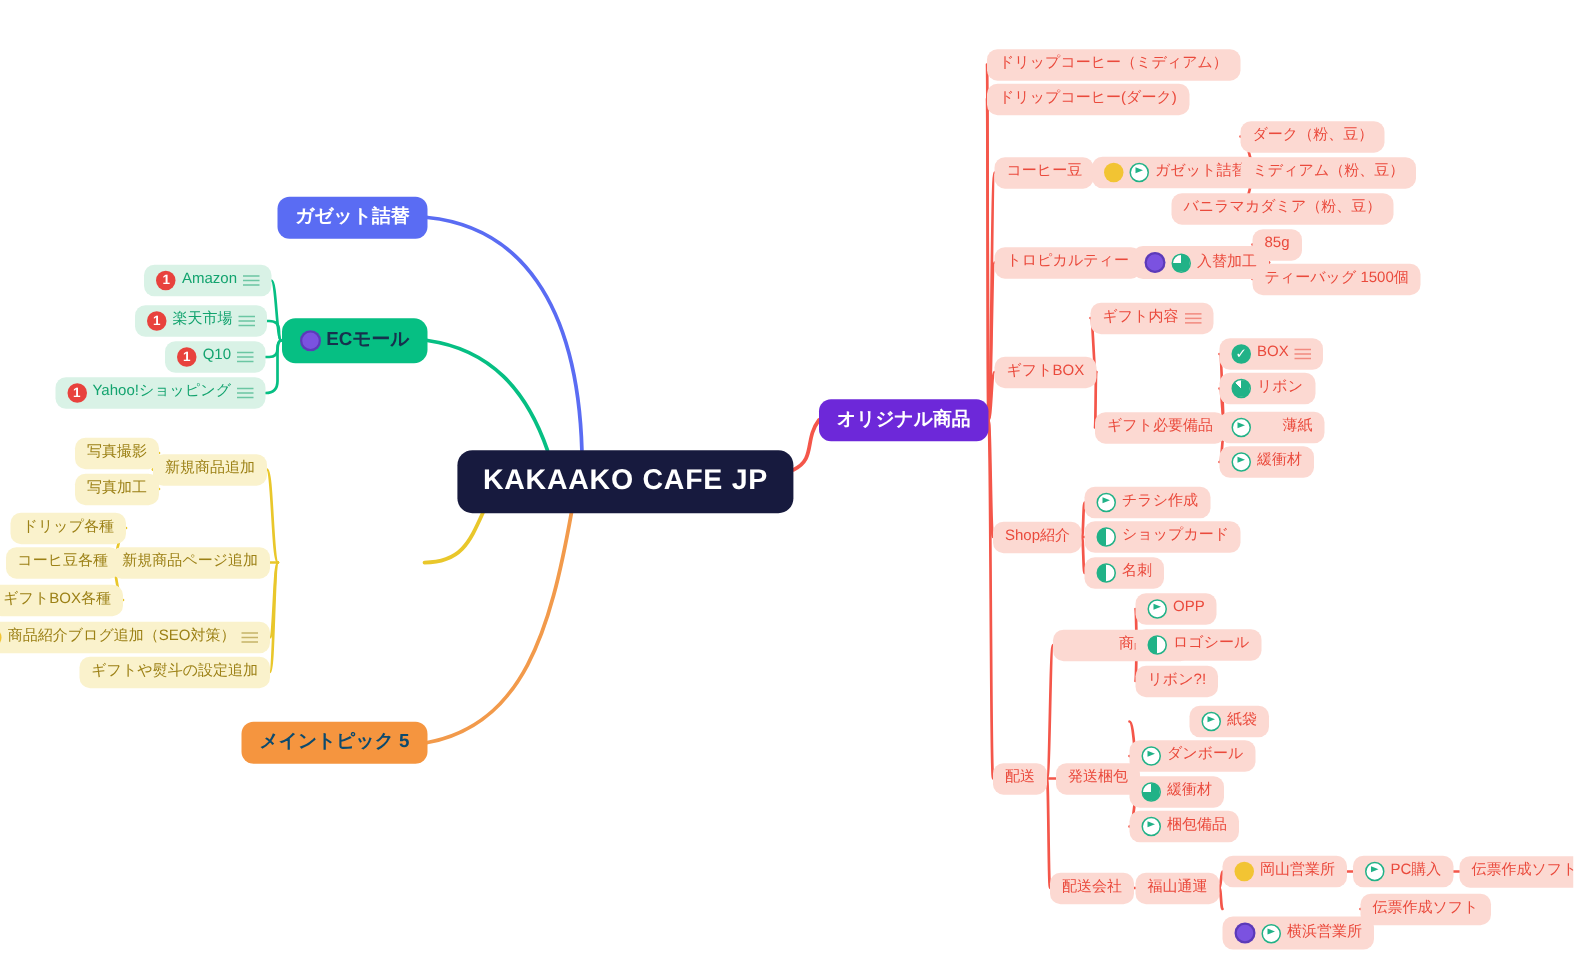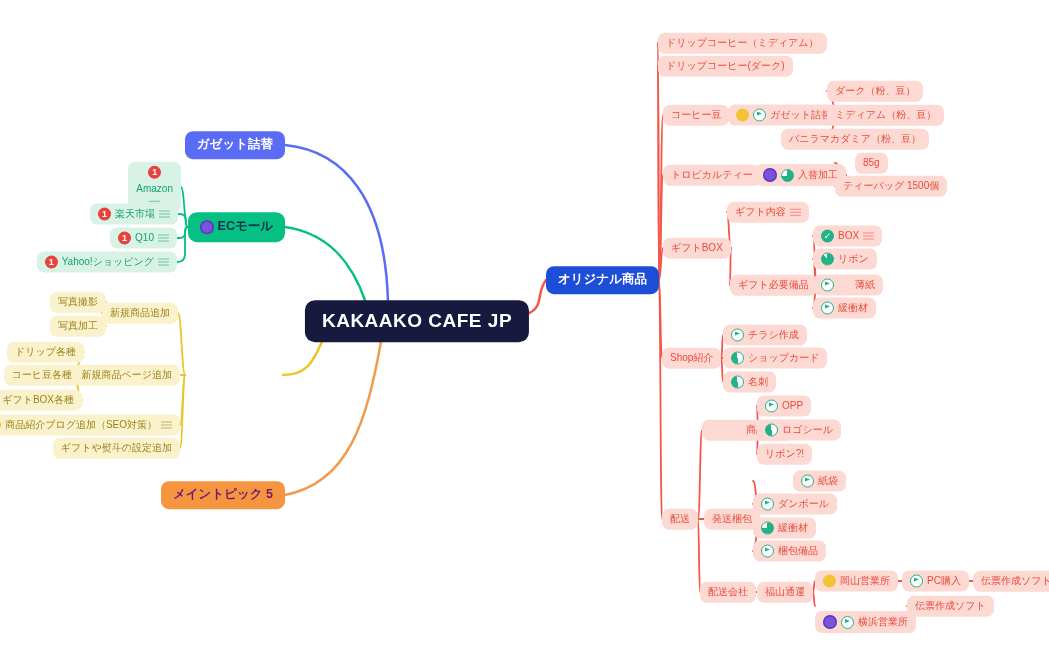--- a/index.html
+++ b/index.html
@@ -17,22 +17,22 @@
     display:flex; align-items:center; gap:4px;
     white-space:nowrap;
     font-size:10px; line-height:1.25;
     padding:4px 8px; border-radius:7px;
     cursor:default;
   }
   .s-main   { background:#171a3e; color:#ffffff; font-size:19px; font-weight:bold; padding:9px 17px; border-radius:10px; letter-spacing:.5px; }
   .s-blue   { background:#5a6cf3; color:#ffffff; font-size:12.5px; font-weight:bold; padding:6px 12px; border-radius:8px; }
   .s-green  { background:#06bf83; color:#17304d; font-size:12.5px; font-weight:bold; padding:7px 12px; border-radius:9px; }
   .s-yellow { background:#f0cd2a; color:#1d2b4e; font-size:12.5px; font-weight:bold; padding:7px 12px; border-radius:9px; }
-  .s-orange { background:#f5953f; color:#701a75; font-size:12.5px; font-weight:bold; padding:6px 12px; border-radius:8px; }
-  .s-red    { background:#1d4ed8; color:#ffffff; font-size:12.5px; font-weight:bold; padding:6px 12px; border-radius:8px; }
+  .s-orange { background:#f5953f; color:#0c4a6e; font-size:12.5px; font-weight:bold; padding:6px 12px; border-radius:8px; }
+  .s-red    { background:#6d28d9; color:#ffffff; font-size:12.5px; font-weight:bold; padding:6px 12px; border-radius:8px; }
   .s-mint   { background:#d9f2e6; color:#12a36e; }
   .s-cream  { background:#faf2cc; color:#9c8116; }
   .s-pink   { background:#fcd9d2; color:#ea4a3c; }
 
   .icon { width:13px; height:13px; border-radius:50%; flex:0 0 auto; position:relative; }
   .i-priority-1 { background:#e8423d; }
   .i-priority-1::before { content:"1"; position:absolute; inset:0; display:flex; align-items:center; justify-content:center; color:#fff; font-size:9px; font-weight:bold; }
   .i-notes { width:11px; height:9px; border-radius:0; opacity:.55; background:none; }
   .i-notes::before { content:""; position:absolute; left:0; top:1px; width:11px; height:1.4px; background:currentColor; box-shadow:0 3px 0 currentColor, 0 6px 0 currentColor; }
   .i-dot-purple { width:14px; height:14px; background:#7b52e0; box-shadow: inset 0 0 0 1.5px rgba(35,15,110,.35); }
@@ -112,21 +112,21 @@
 <div class="node s-main" style="left: 417px; top: 321px; transform: translate(-50%, -50%);">
       <span>KAKAAKO CAFE JP</span>
     </div>
     <div class="node s-blue" style="right: 764px; top: 145px; transform: translateY(-50%);">
       <span>ガゼット詰替</span>
     </div>
     <div class="node s-green" style="right: 764px; top: 227px; transform: translateY(-50%);">
       <span class="icon i-dot-purple"></span>
       <span>ECモール</span>
     </div>
-    <div class="node s-mint" style="right: 868px; top: 187px; transform: translateY(-50%); flex-direction: column;">
+    <div class="node s-mint" style="right: 868px; top: 187px; transform: translateY(-50%);">
       <span class="icon i-priority-1"></span>
       <span>Amazon</span>
       <span class="icon i-notes"></span>
     </div>
     <div class="node s-mint" style="right: 871px; top: 214px; transform: translateY(-50%);">
       <span class="icon i-priority-1"></span>
       <span>楽天市場</span>
       <span class="icon i-notes"></span>
     </div>
     <div class="node s-mint" style="right: 872px; top: 238px; transform: translateY(-50%);">
@@ -198,21 +198,21 @@
       <span>バニラマカダミア（粉、豆）</span>
     </div>
     <div class="node s-pink" style="left: 663px; top: 175px; transform: translateY(-50%);">
       <span>トロピカルティー</span>
     </div>
     <div class="node s-pink" style="left: 755px; top: 175px; transform: translateY(-50%);">
       <span class="icon i-dot-purple"></span>
       <span class="icon i-task-3-4"></span>
       <span>入替加工</span>
     </div>
-    <div class="node s-pink" style="left: 835px; top: 163px; transform: translateY(-50%); margin-left: 20px;">
+    <div class="node s-pink" style="left: 835px; top: 163px; transform: translateY(-50%);">
       <span>85g</span>
     </div>
     <div class="node s-pink" style="left: 835px; top: 186px; transform: translateY(-50%);">
       <span>ティーバッグ 1500個</span>
     </div>
     <div class="node s-pink" style="left: 663px; top: 248px; transform: translateY(-50%);">
       <span>ギフトBOX</span>
     </div>
     <div class="node s-pink" style="left: 727px; top: 212px; transform: translateY(-50%);">
       <span>ギフト内容</span>

